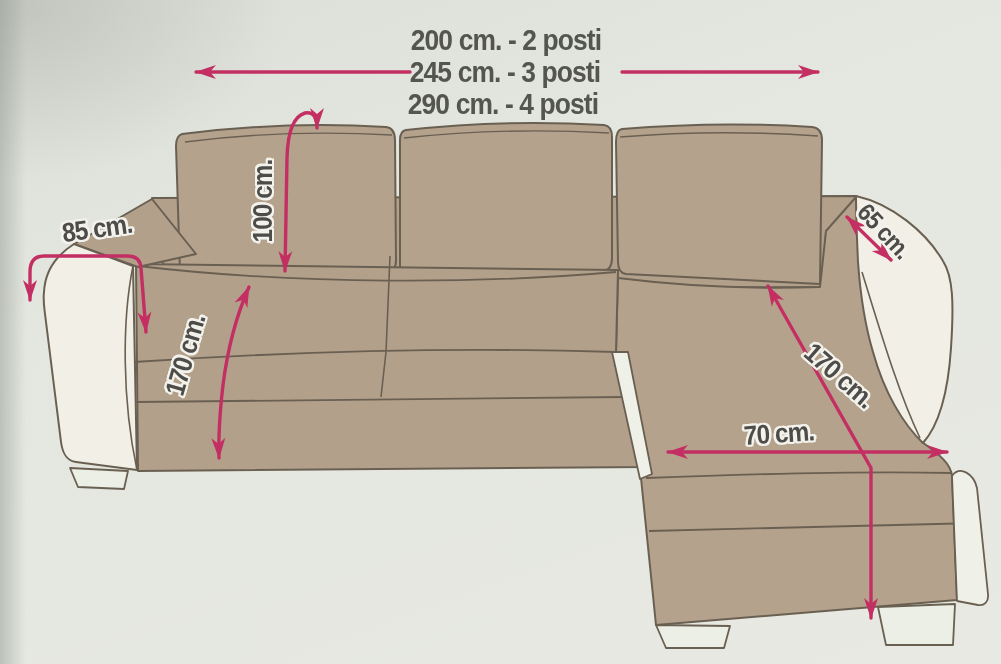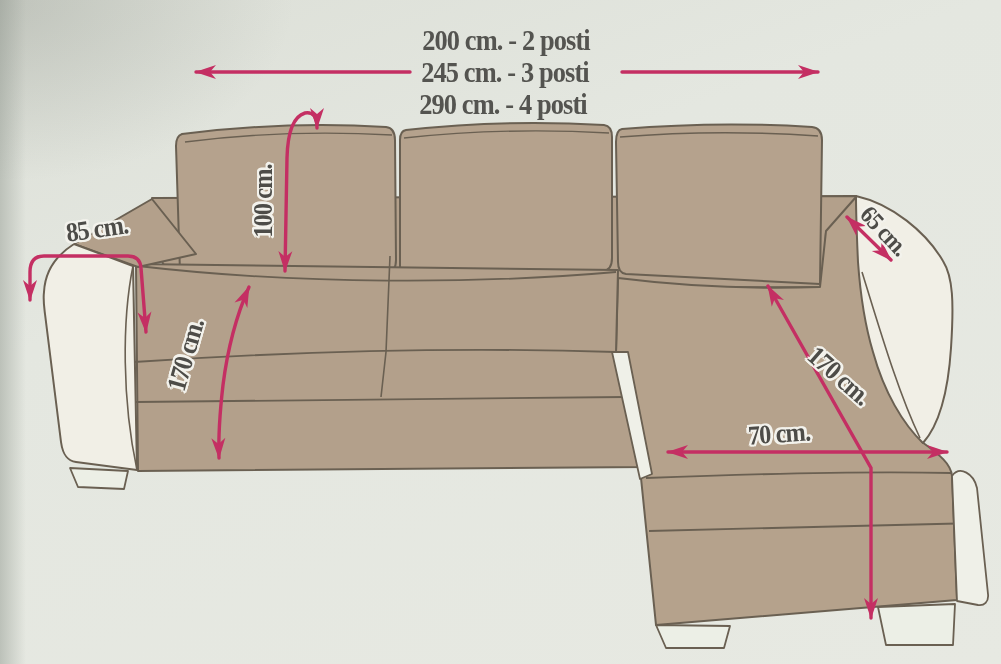--- a/index.html
+++ b/index.html
@@ -1,20 +1,20 @@
 <!DOCTYPE html>
 <html><head>
 <meta charset="utf-8">
 <style>
   html,body{margin:0;padding:0;background:#9aa096;}
   .stage{
     position:relative;
     width:1001px;height:664px;
     overflow:hidden;
-    font-family:Liberation Serif, serif;
+    font-family:Liberation Sans, sans-serif;
     background:
       radial-gradient(420px 260px at 0% 0%, rgba(125,131,122,0.30), rgba(125,131,122,0) 70%),
       linear-gradient(to right, #bcc1b9 0px, rgba(188,193,185,0) 26px),
       linear-gradient(160deg, #dcdfd7 0%, #e4e7e0 35%, #e7e9e2 100%);
   }
   .stage svg{position:absolute;left:0;top:0;}
   .lbl{
     position:absolute;
     white-space:nowrap;
     font-weight:700;

